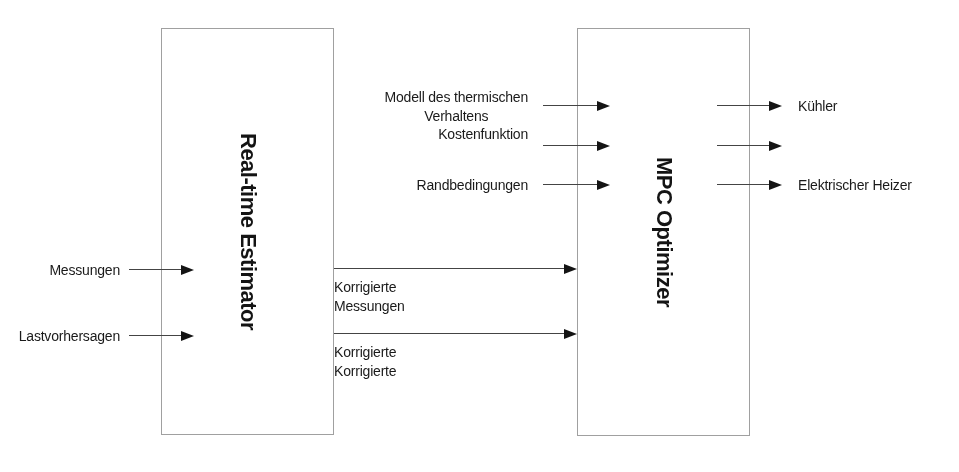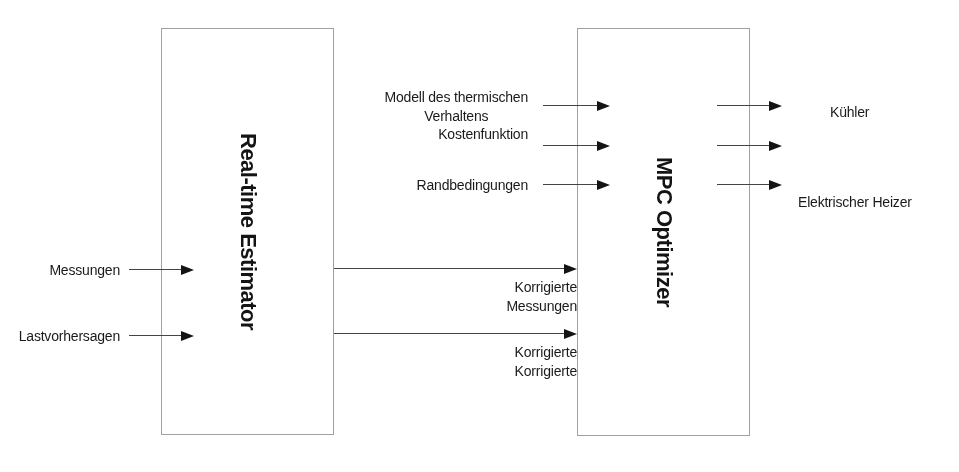--- a/index.html
+++ b/index.html
@@ -58,43 +58,43 @@
   .lbl {
     position: absolute;
     font-size: 14px;
     line-height: 19px;
     letter-spacing: -0.2px;
     color: #1a1a1a;
     white-space: nowrap;
   }
   .lbl span { display: block; }
   .lbl.align-right { text-align: center; }
-  .lbl.align-center { text-align: right; }
+  .lbl.align-center { text-align: left; }
   
   .arr-messungen        { left: 129px; top: 265px; width: 65px; }
   .arr-lastvorhersagen  { left: 129px; top: 331px; width: 65px; }
   .arr-modell           { left: 543px; top: 101px; width: 67px; }
   .arr-kosten           { left: 543px; top: 141px; width: 67px; }
   .arr-rand             { left: 543px; top: 180px; width: 67px; }
   .arr-korr-messungen   { left: 334px; top: 264px; width: 243px; }
   .arr-korr-vorhersagen { left: 334px; top: 329px; width: 243px; }
   .arr-kuehler          { left: 717px; top: 101px; width: 65px; }
   .arr-kuehlmittel      { left: 717px; top: 141px; width: 65px; }
   .arr-heizer           { left: 717px; top: 180px; width: 65px; }
   
   .lbl-messungen        { right: 839px; top: 261px; }
   .lbl-lastvorhersagen  { right: 839px; top: 327px; }
   .lbl-modell           { right: 431px; top: 88px; }
   .lbl-kosten           { right: 431px; top: 125px; }
   .lbl-rand             { right: 431px; top: 176px; margin-left: 21px; }
   .lbl-korr-messungen   { left: 334px; width: 243px; top: 278px; }
   .lbl-korr-vorhersagen { left: 334px; width: 243px; top: 343px; }
-  .lbl-kuehler          { left: 798px; top: 103px; margin-left: 32px; }
+  .lbl-kuehler          { left: 798px; top: 97px; }
   .lbl-kuehlmittel      { left: 798px; top: 137px; }
-  .lbl-heizer           { left: 798px; top: 193px; }
+  .lbl-heizer           { left: 798px; top: 176px; }
 </style>
 </head>
 <body>
 
 <div class="canvas">
 
   <div class="block block-estimator">
     <div class="block-title">Real-time Estimator</div>
   </div>
 

